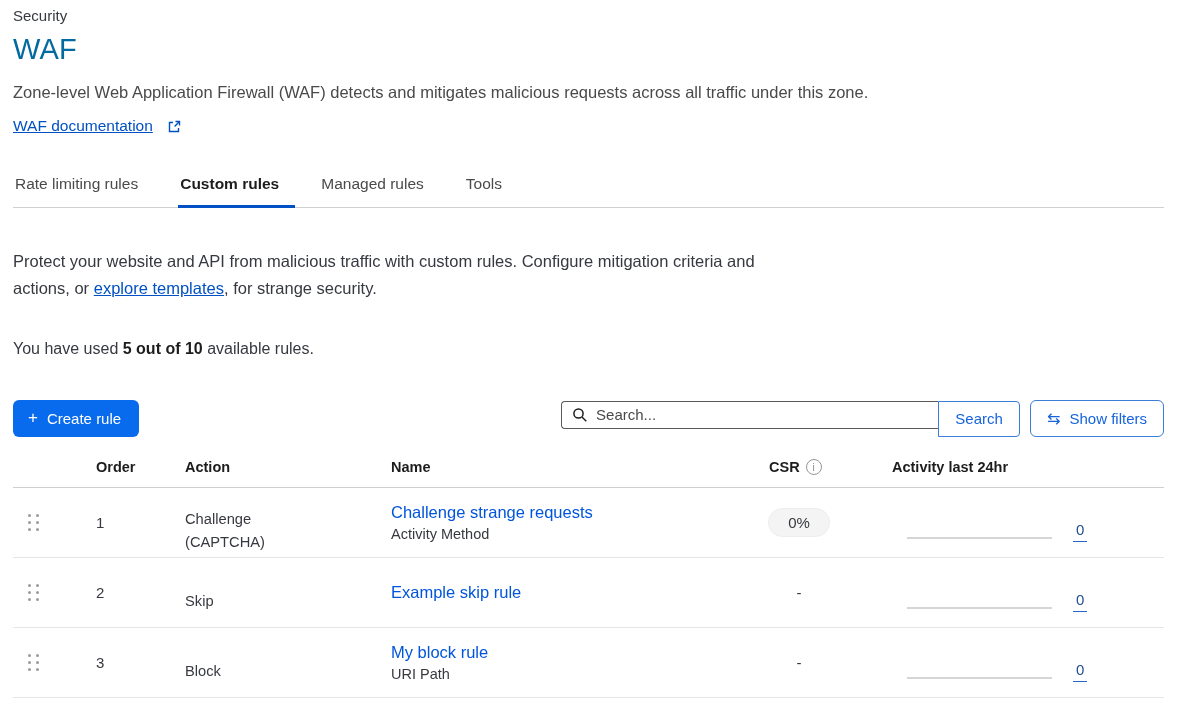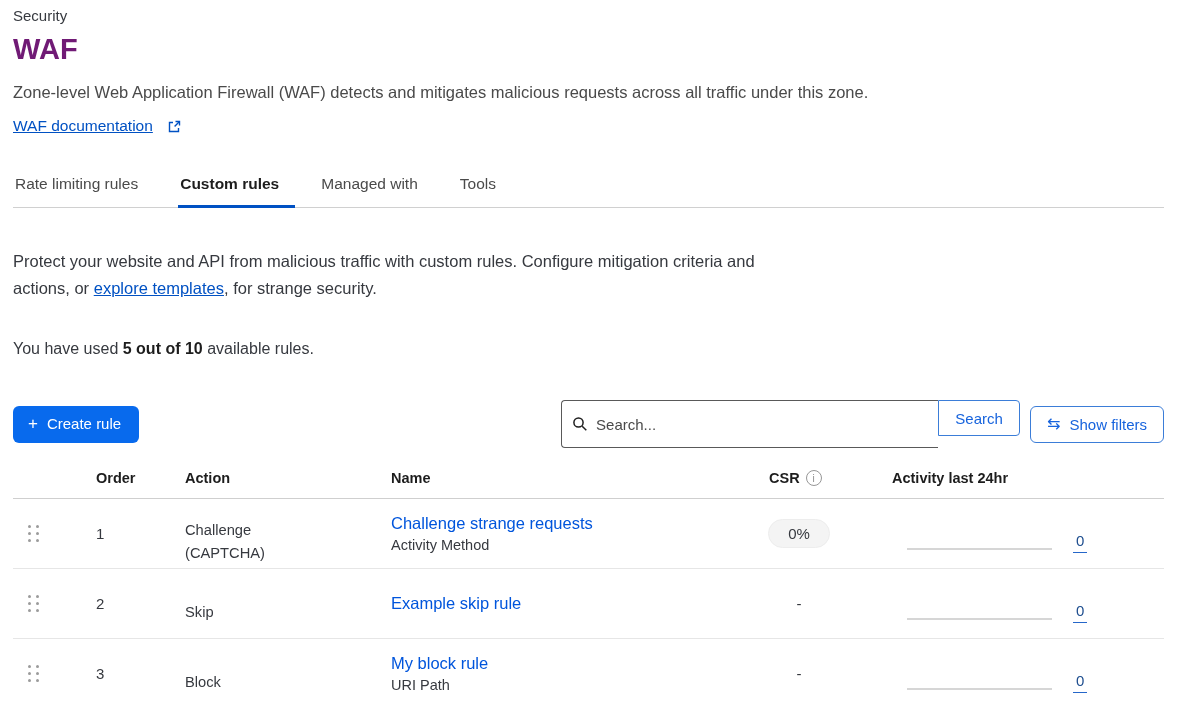--- a/index.html
+++ b/index.html
@@ -8,21 +8,21 @@
     font-family: "Liberation Sans", "DejaVu Sans", sans-serif;
     color: #36393f;
     width: 1177px;
     height: 707px;
     overflow: hidden;
   }
   .page { width: 1151px; margin-left: 13px; padding-top: 7px; }
 
   
   .breadcrumb { font-size: 15px; color: #36393f; }
-  .page-title { font-size: 29px; font-weight: 700; color: #701a75; margin-top: 9px; letter-spacing: 0.2px; }
+  .page-title { font-size: 29px; font-weight: 400; color: #0369a1; margin-top: 9px; letter-spacing: 0.2px; }
   .description { font-size: 16.5px; color: #4a4a4a; margin-top: 17px; }
   .doc-link-row { margin-top: 15px; }
   .doc-link {
     font-size: 15.5px; color: #0051c3; text-decoration: underline; cursor: pointer;
     display: inline-flex; align-items: center; gap: 15px;
   }
   .ext-icon { display: inline-block; width: 13px; height: 13px; }
 
   
   .tabs {
@@ -52,21 +52,21 @@
     display: inline-flex; align-items: center; gap: 9px;
     background: #086aed; color: #ffffff; border: none; border-radius: 6px;
     font-family: inherit; font-size: 15px; padding: 9px 18px 10px 15px; cursor: pointer;
     height: 37px;
   }
   .btn-primary .plus { font-size: 17px; font-weight: 400; line-height: 1; margin-top: -1px; }
   .search-group { margin-left: auto; display: flex; align-items: center; }
   .search-box { display: flex; align-items: stretch; }
   .search-field {
     display: flex; align-items: center; gap: 8px;
-    width: 377px; height: 48px;
+    width: 377px; height: 28px;
     border: 1px solid #595959; border-right: none;
     border-radius: 4px 0 0 4px; padding: 0 10px; background: #fff;
   }
   .search-field input {
     border: none; outline: none; flex: 1; font-family: inherit;
     font-size: 15px; color: #36393f; background: transparent;
   }
   .search-field input::placeholder { color: #4a4a4a; opacity: 1; }
   .btn-search {
     width: 82px; height: 36px; background: #ffffff; color: #1663dd;
@@ -164,21 +164,21 @@
           <path d="M7.5 1.5h4v4" stroke="#0051c3" stroke-width="1.4"></path>
           <path d="M11.2 1.8L6.6 6.4" stroke="#0051c3" stroke-width="1.4"></path>
         </svg>
       </span>
     </a>
   </div>
 
   <div class="tabs">
     <div class="tab">Rate limiting rules</div>
     <div class="tab active">Custom rules</div>
-    <div class="tab">Managed with</div>
+    <div class="tab">Managed rules</div>
     <div class="tab">Tools</div>
   </div>
 
   <p class="intro"><span>Protect your website and API from malicious traffic with custom rules. Configure mitigation criteria and actions, or </span><a class="inline-link">explore templates</a><span>, for strange security.</span></p>
 
   <p class="usage"><span>You have used </span><b>5 out of 10</b><span> available rules.</span></p>
 
   <div class="toolbar">
     <button class="btn-primary">
       <span class="plus">+</span>

